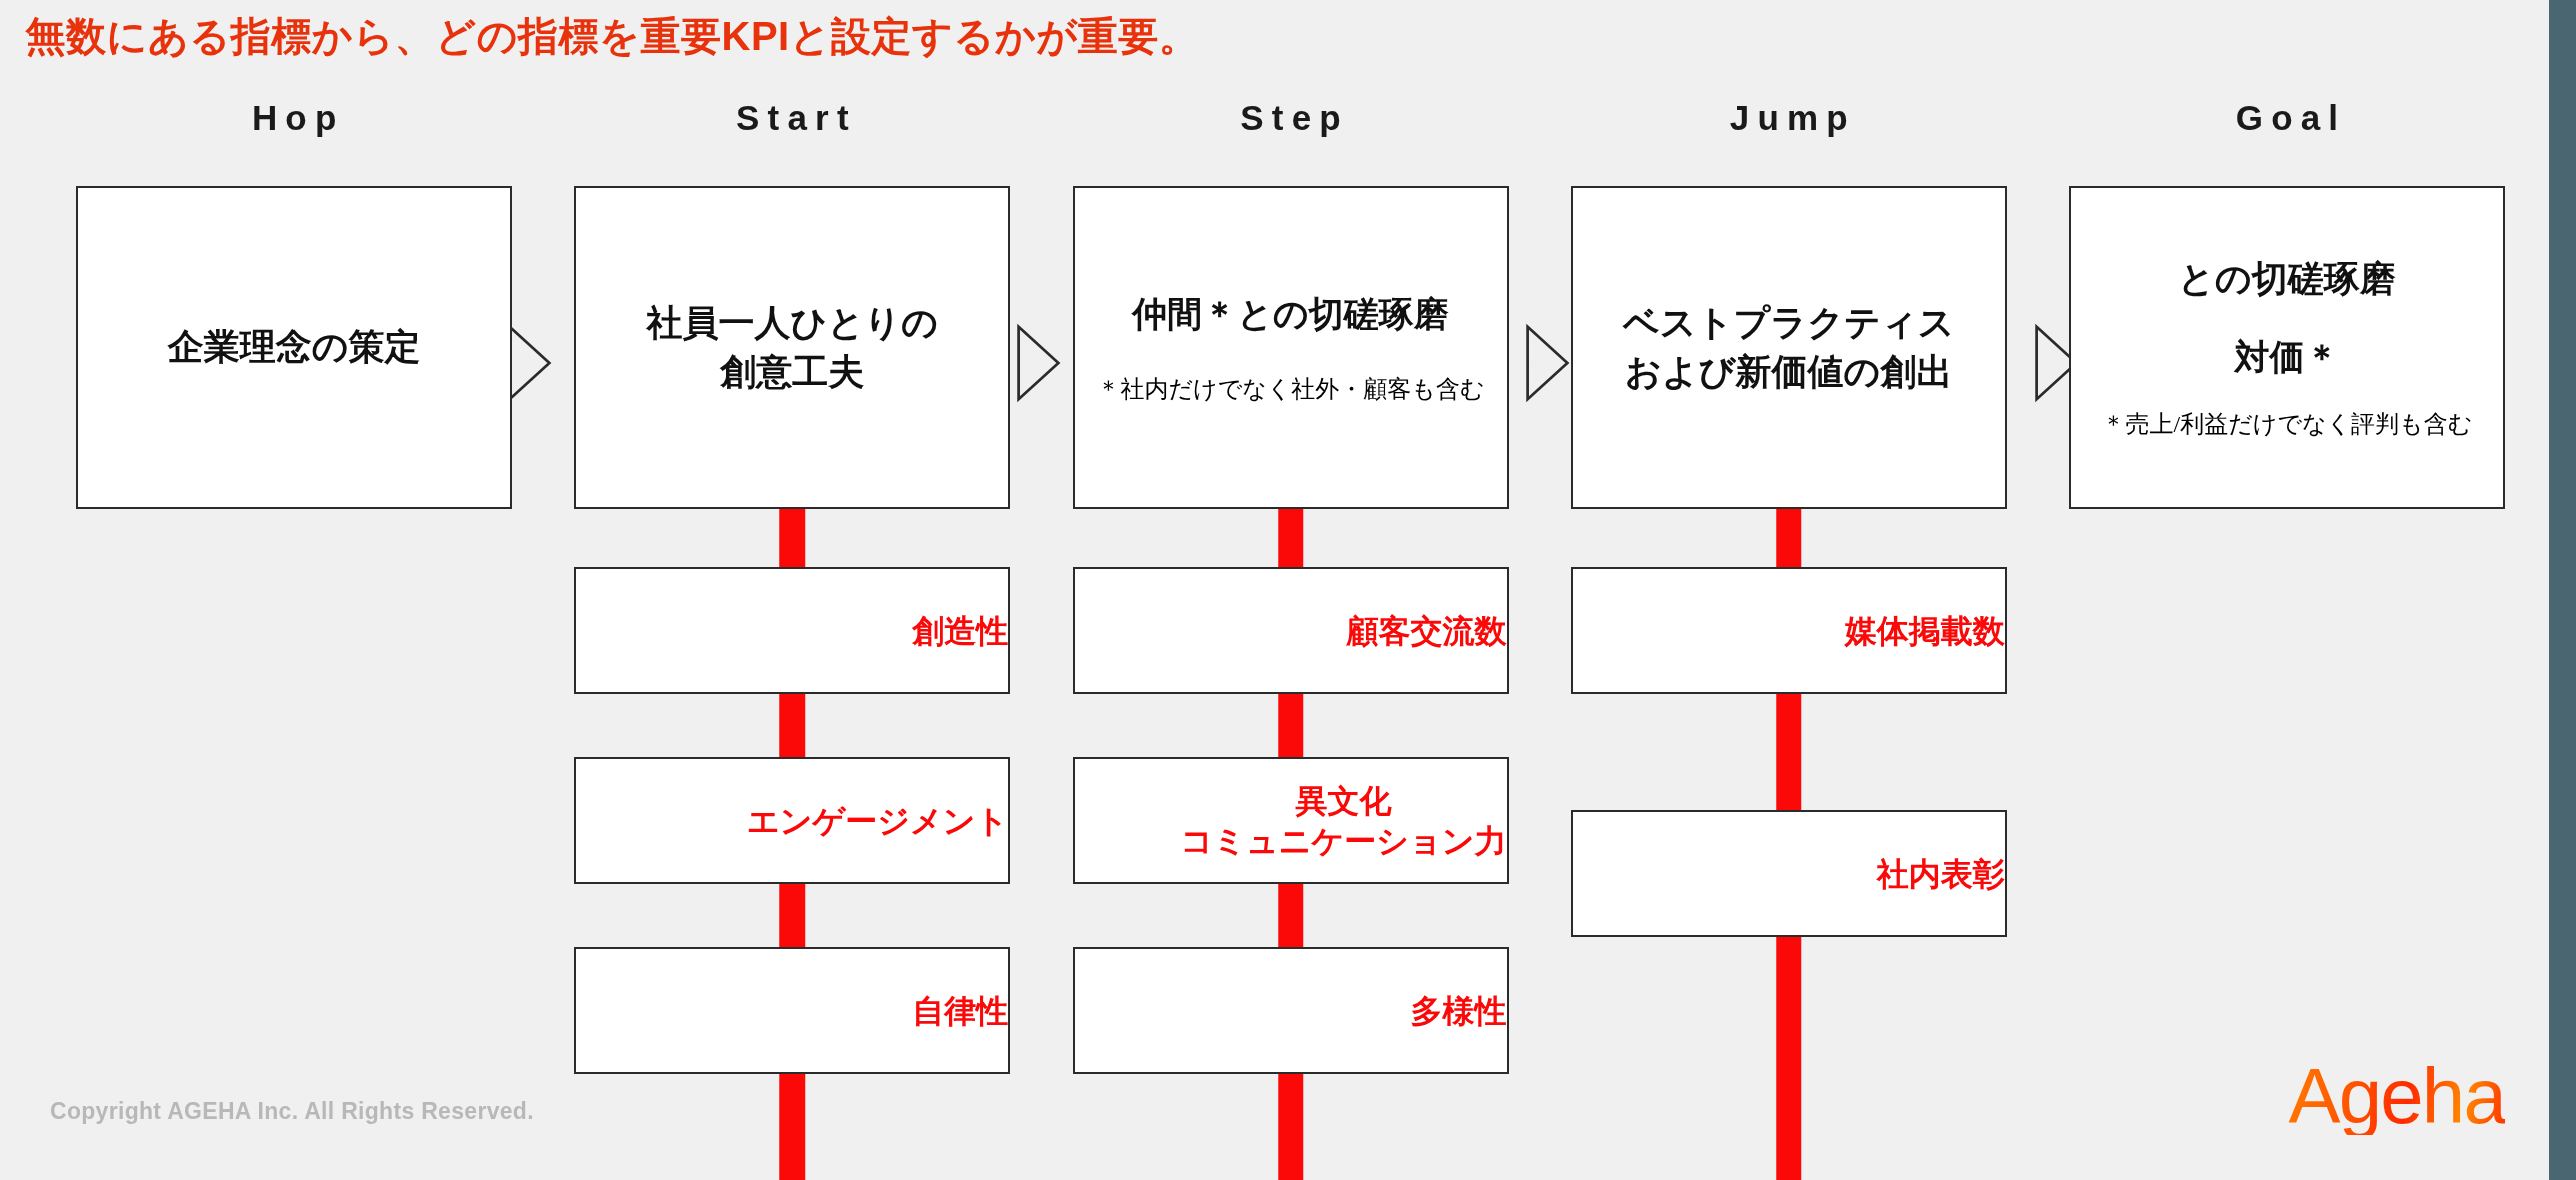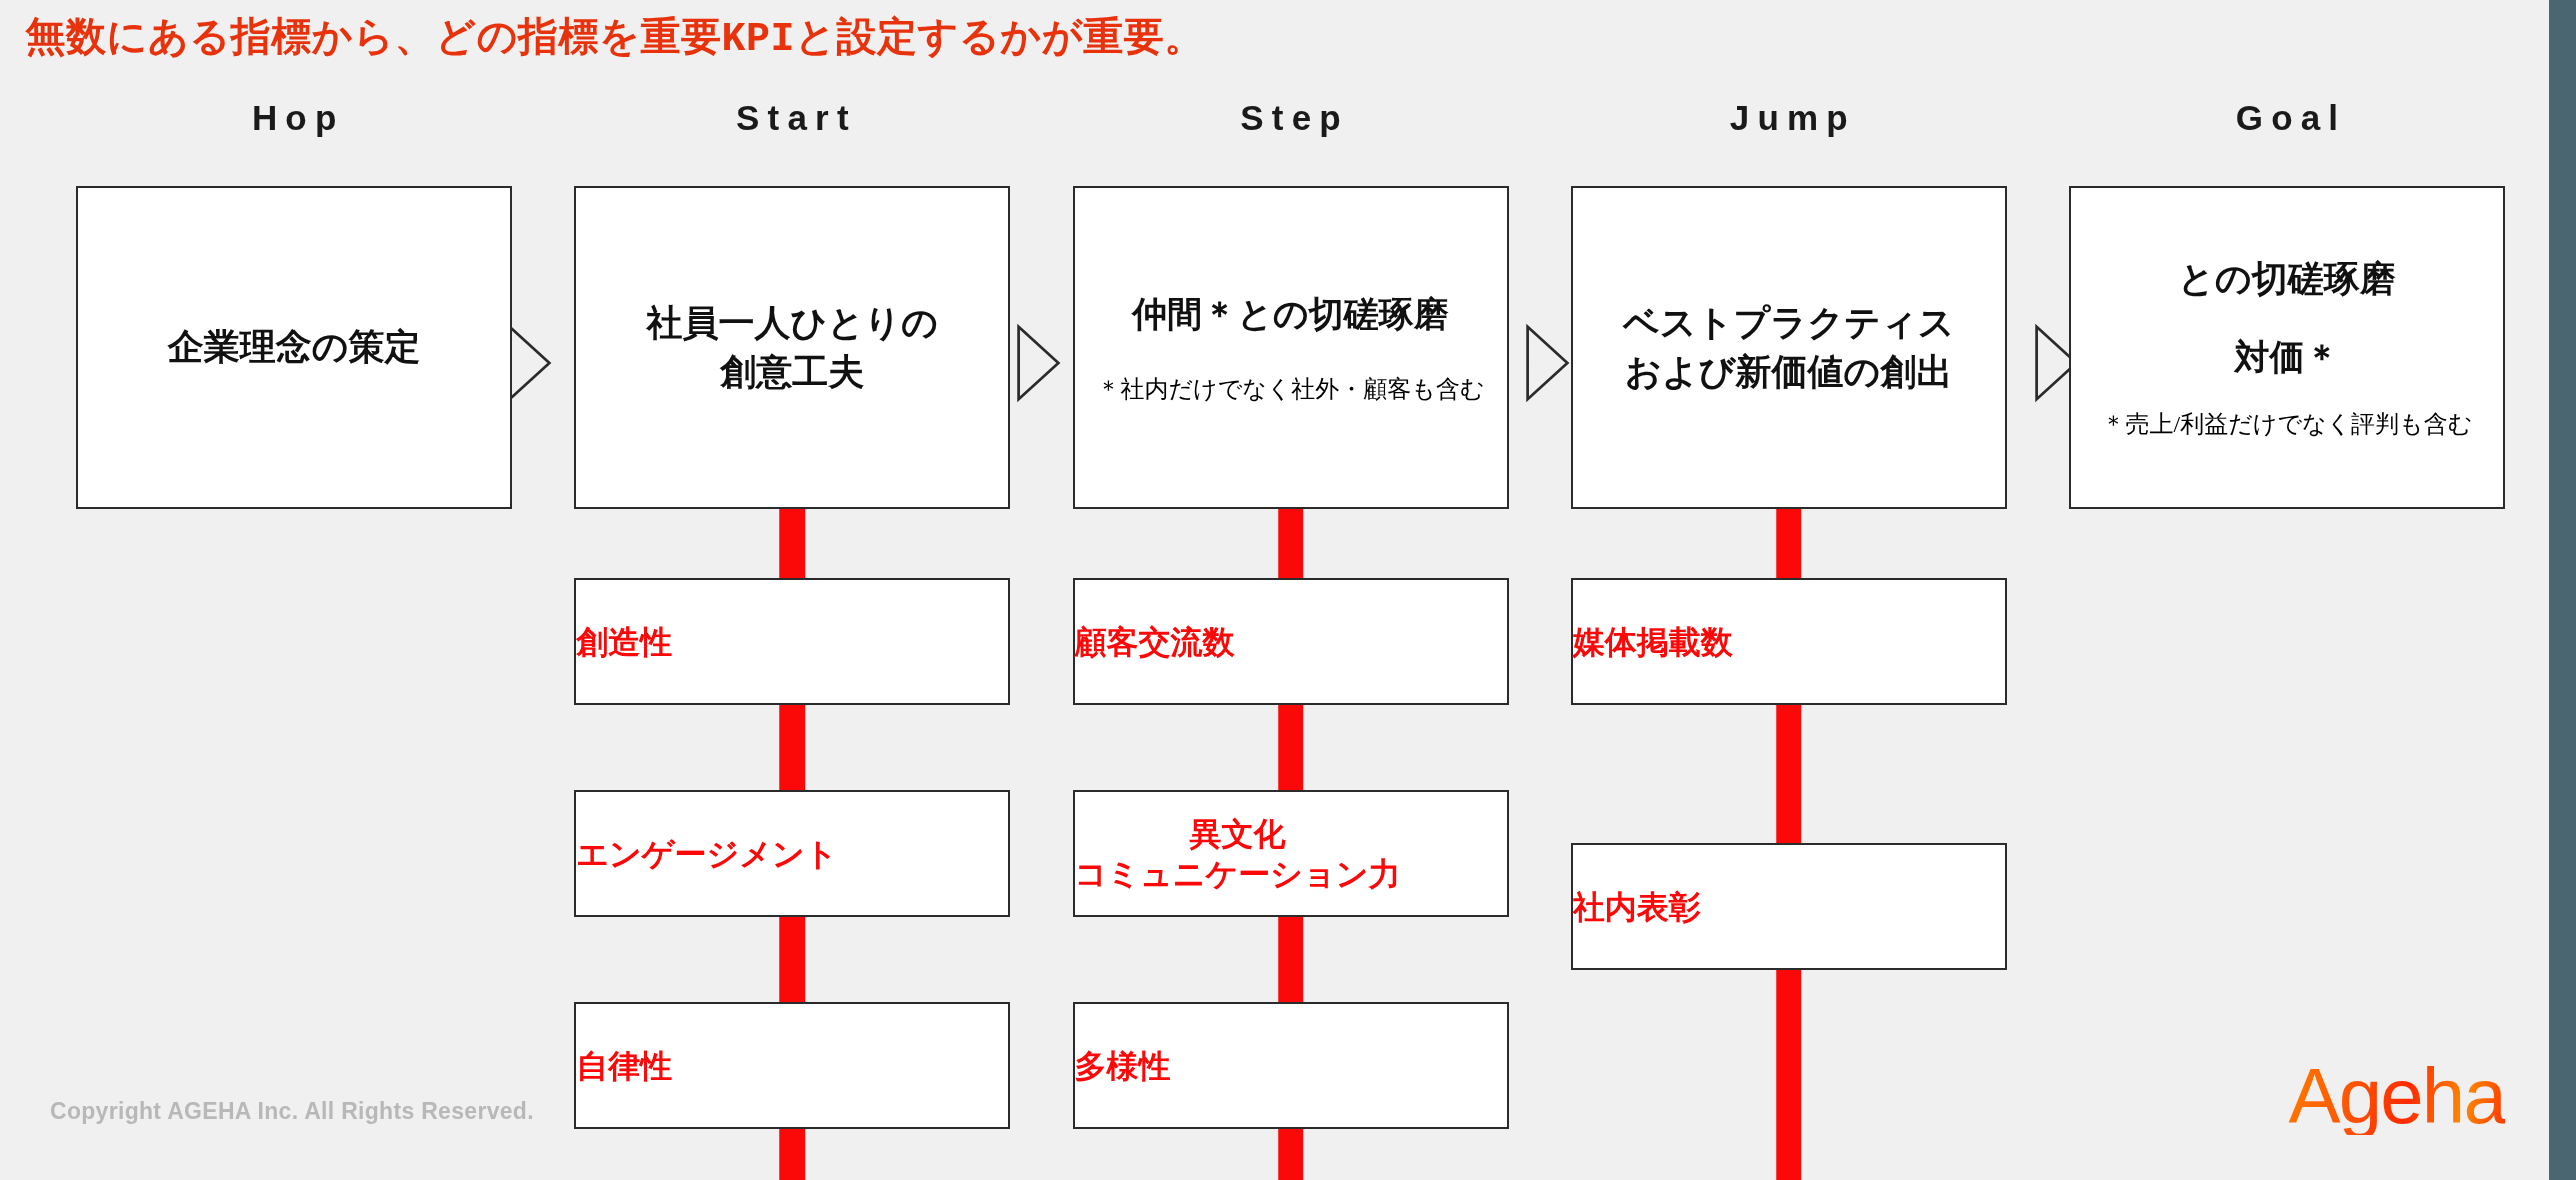--- a/index.html
+++ b/index.html
@@ -14,21 +14,21 @@
   
   .edge-bar{
     position:absolute;top:0;right:0;width:27px;height:1181px;
     background:#4a6670;
   }
 
   
   .headline{
     position:absolute;left:25.5px;top:9px;
     font-size:40px;font-weight:bold;color:#e8320c;
-    letter-spacing:0.5px;white-space:nowrap;font-family:Liberation Mono, monospace;
+    letter-spacing:0.5px;white-space:nowrap;
   }
 
   
   .stage-headers{
     position:absolute;left:45px;top:98px;width:2491px;height:56px;
     display:flex;
   }
   .stage-header{
     width:509px;text-align:center;
     font-size:35px;font-weight:bold;color:#1a1a1a;
@@ -69,25 +69,25 @@
 
   
   .sep-arrow{
     position:absolute;top:186px;width:47px;height:80px;
   }
   .sep-arrow svg{display:block;width:47px;height:80px;}
 
   
   .kpi-stack{position:relative;margin-top:0;}
   .kpi-box{
-    position:relative;margin:16px auto;
+    position:relative;margin:5px auto;
     width:436px;height:127px;
     background:#ffffff;border:2.7px solid #2b2b2b;
     box-sizing:border-box;
-    display:flex;align-items:center;justify-content:flex-start;
+    display:flex;align-items:center;justify-content:flex-end;
     z-index:3;
   }
   .kpi-label{
     font-size:32px;font-weight:bold;color:#fb0808;
     line-height:1.25;text-align:center;white-space:pre-line;
   }
   .kpi-gap{height:53px;}
 
   
   .flow-bar{

